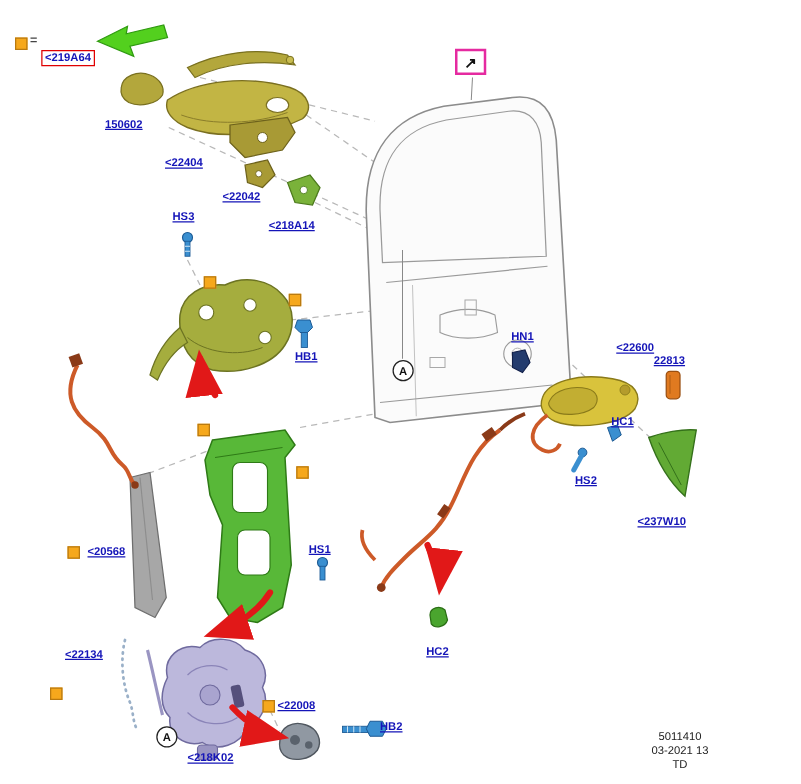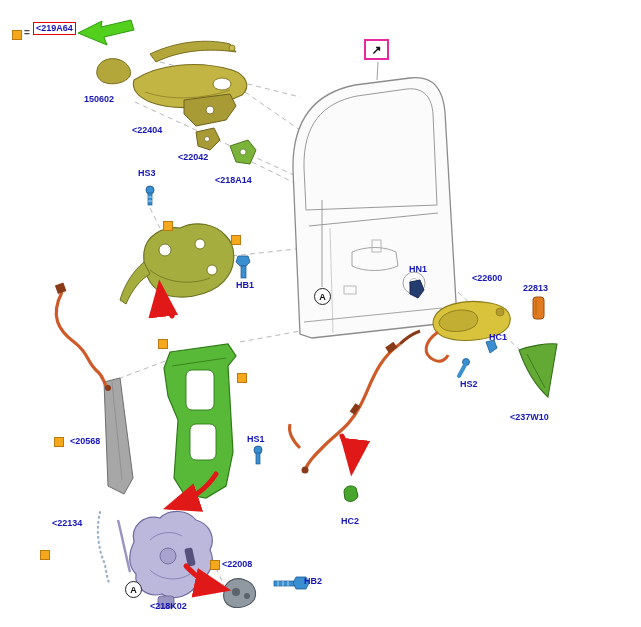--- a/index.html
+++ b/index.html
@@ -1,20 +1,20 @@
 <!DOCTYPE html>
 <html><head>
 <meta charset="utf-8">
 <style>
   html,body{margin:0;padding:0;background:#fff;}
   .stage{position:relative;width:641px;height:627px;background:#ffffff;overflow:hidden;
          font-family:"Liberation Sans",sans-serif;}
   .stage svg{position:absolute;left:0;top:0;}
   .lbl{position:absolute;font:bold 9px "Liberation Sans",sans-serif;color:#1414b8;
-       white-space:nowrap;cursor:pointer;}
+       white-space:nowrap;cursor:pointer;text-decoration:underline;}
   .marker{position:absolute;width:8px;height:8px;background:#f6a81c;border:1px solid #b97a10;}
   .eq{position:absolute;font:bold 10px "Liberation Sans",sans-serif;color:#444;}
   .refbox{position:absolute;border:1.5px solid #e00000;padding:0 2px 1px 2px;background:#fff;
           font:bold 9px "Liberation Sans",sans-serif;color:#1414b8;cursor:pointer;}
   .circleA{position:absolute;width:15px;height:15px;border:1.2px solid #222;border-radius:50%;
            background:#fff;display:flex;align-items:center;justify-content:center;
            font:600 9px "Liberation Sans",sans-serif;color:#111;}
   .magenta-btn{position:absolute;left:364px;top:39px;width:21px;height:17px;border:2px solid #e52aa0;
            background:#fff;display:flex;align-items:center;justify-content:center;
            font:bold 12px "Liberation Sans",sans-serif;color:#111;cursor:pointer;line-height:1;}
@@ -210,55 +210,60 @@
       <path d="M216,474 C206,490 188,501 170,507" marker-end="url(#rah)"></path>
       <path d="M342,436 C348,450 353,460 352,469" marker-end="url(#rah)"></path>
       <path d="M186,566 C198,579 210,586 224,589" marker-end="url(#rah)"></path>
     </g>
 
     <polygon points="78,33 102,21 101,27 131,20 134,30 104,37 107,45" fill="#53d01e" stroke="#2f9a10" stroke-width="1"></polygon>
   </svg>
 
   <div class="marker" style="left:12px;top:30px"></div>
   <span class="eq" style="left:24px;top:27px">=</span>
-  <div class="refbox" style="left:33px;top:22px">&lt;219A64</div>
+  <div class="refbox" style="left:33px;top:40px">&lt;219A64</div>
 
   <div class="magenta-btn">
     <span>↗</span>
   </div>
 
   <div class="marker" style="left:163px;top:221px"></div>
   <div class="marker" style="left:231px;top:235px"></div>
   <div class="marker" style="left:158px;top:339px"></div>
   <div class="marker" style="left:237px;top:373px"></div>
   <div class="marker" style="left:54px;top:437px"></div>
   <div class="marker" style="left:40px;top:550px"></div>
   <div class="marker" style="left:210px;top:560px"></div>
 
   <div class="lbl" style="left:84px;top:94px">150602</div>
   <div class="lbl" style="left:132px;top:125px">&lt;22404</div>
   <div class="lbl" style="left:178px;top:152px">&lt;22042</div>
   <div class="lbl" style="left:215px;top:175px">&lt;218A14</div>
   <div class="lbl" style="left:138px;top:168px">HS3</div>
   <div class="lbl" style="left:236px;top:280px">HB1</div>
   <div class="lbl" style="left:409px;top:264px">HN1</div>
-  <div class="lbl" style="left:472px;top:273px">&lt;22600</div>
+  <div class="lbl" style="left:493px;top:273px">&lt;22600</div>
   <div class="lbl" style="left:523px;top:283px">22813</div>
   <div class="lbl" style="left:489px;top:332px">HC1</div>
   <div class="lbl" style="left:460px;top:379px">HS2</div>
   <div class="lbl" style="left:510px;top:412px">&lt;237W10</div>
   <div class="lbl" style="left:70px;top:436px">&lt;20568</div>
   <div class="lbl" style="left:247px;top:434px">HS1</div>
   <div class="lbl" style="left:341px;top:516px">HC2</div>
   <div class="lbl" style="left:52px;top:518px">&lt;22134</div>
   <div class="lbl" style="left:222px;top:559px">&lt;22008</div>
   <div class="lbl" style="left:150px;top:601px">&lt;218K02</div>
   <div class="lbl" style="left:304px;top:576px">HB2</div>
 
   <div class="circleA" style="left:314px;top:288px">
     <span>A</span>
   </div>
   <div class="circleA" style="left:125px;top:581px">
     <span>A</span>
   </div>
 
+  <div class="plate">
+    <div>5011410</div>
+    <div>03-2021 13</div>
+    <div>TD</div>
+  </div>
 
 </div>
 
 </body></html>

